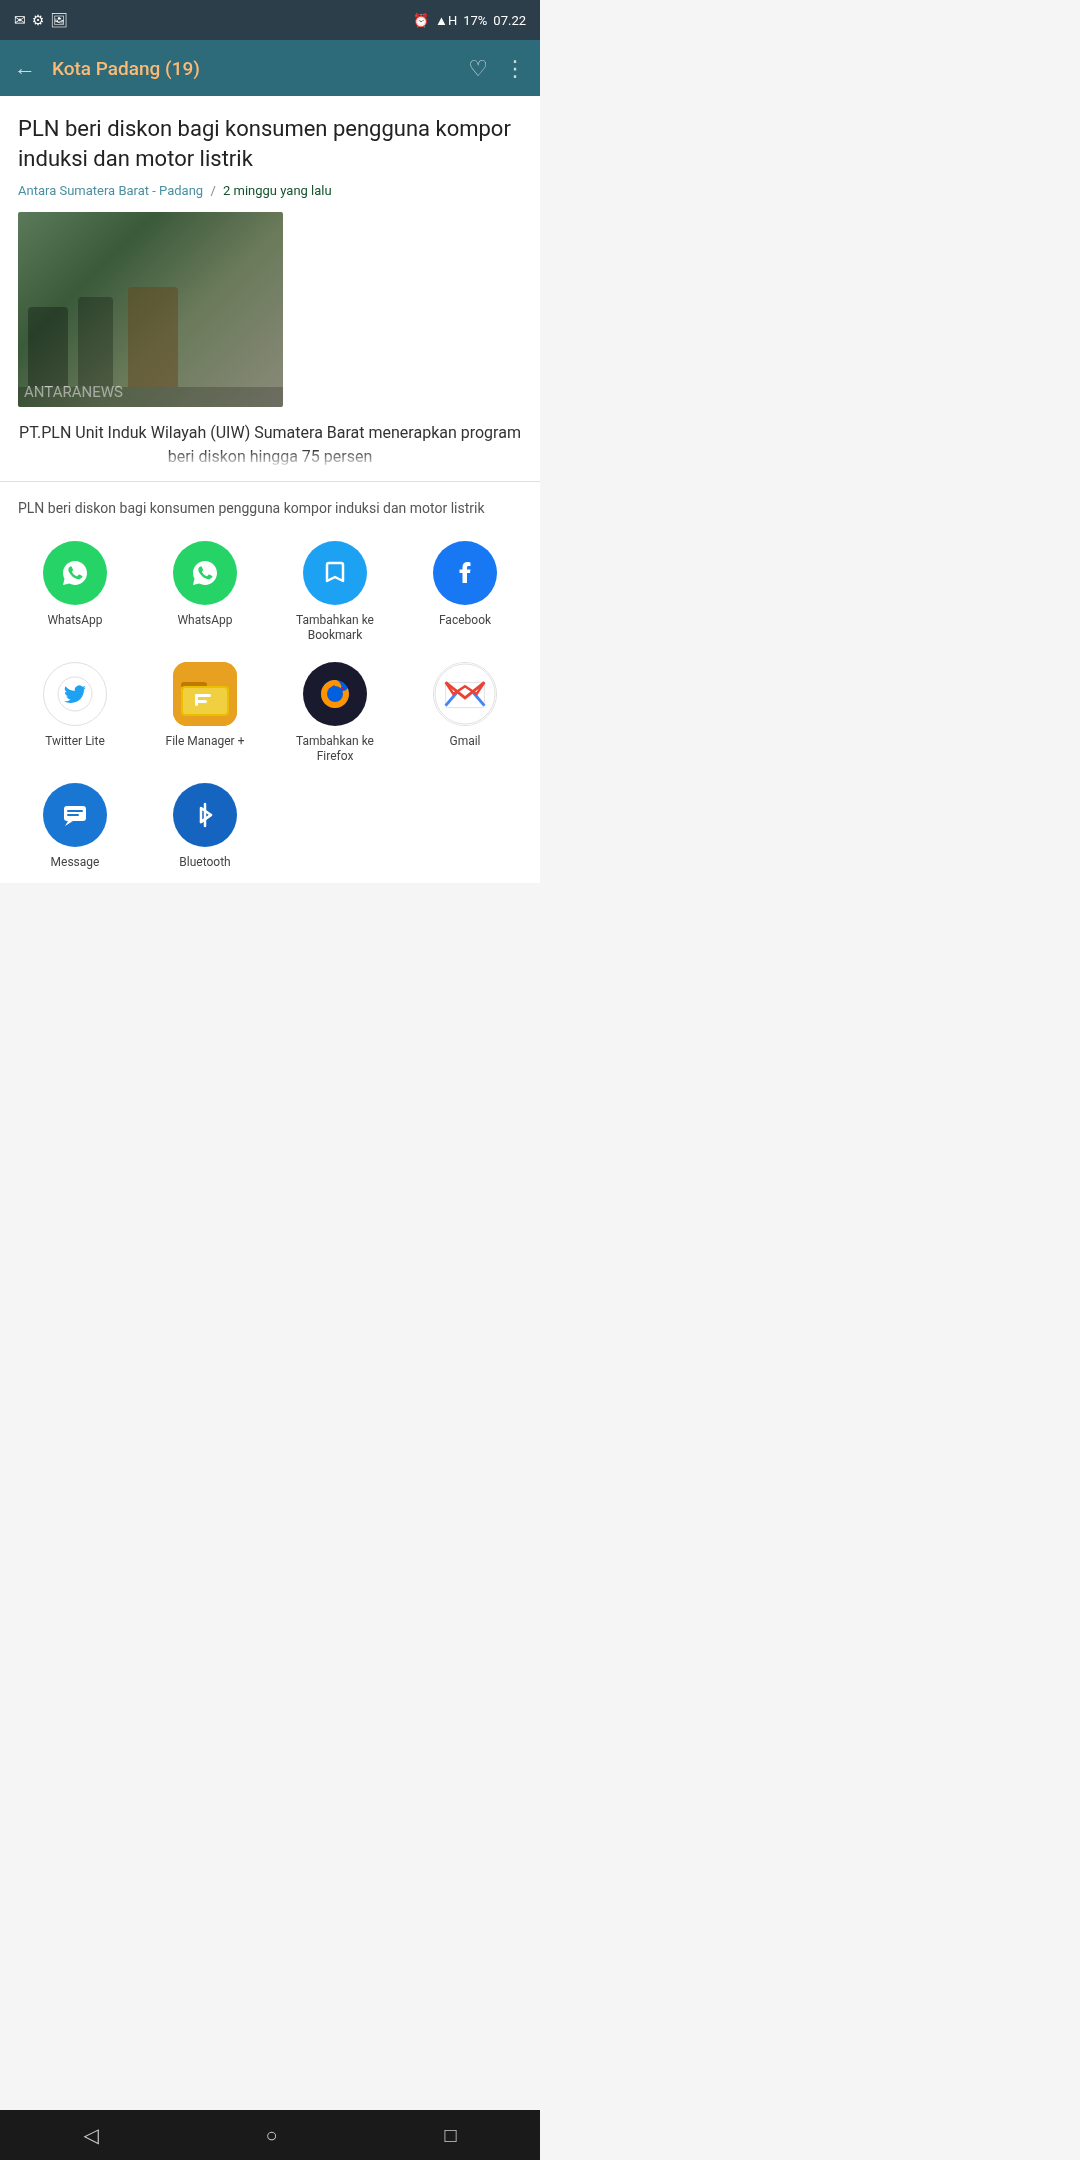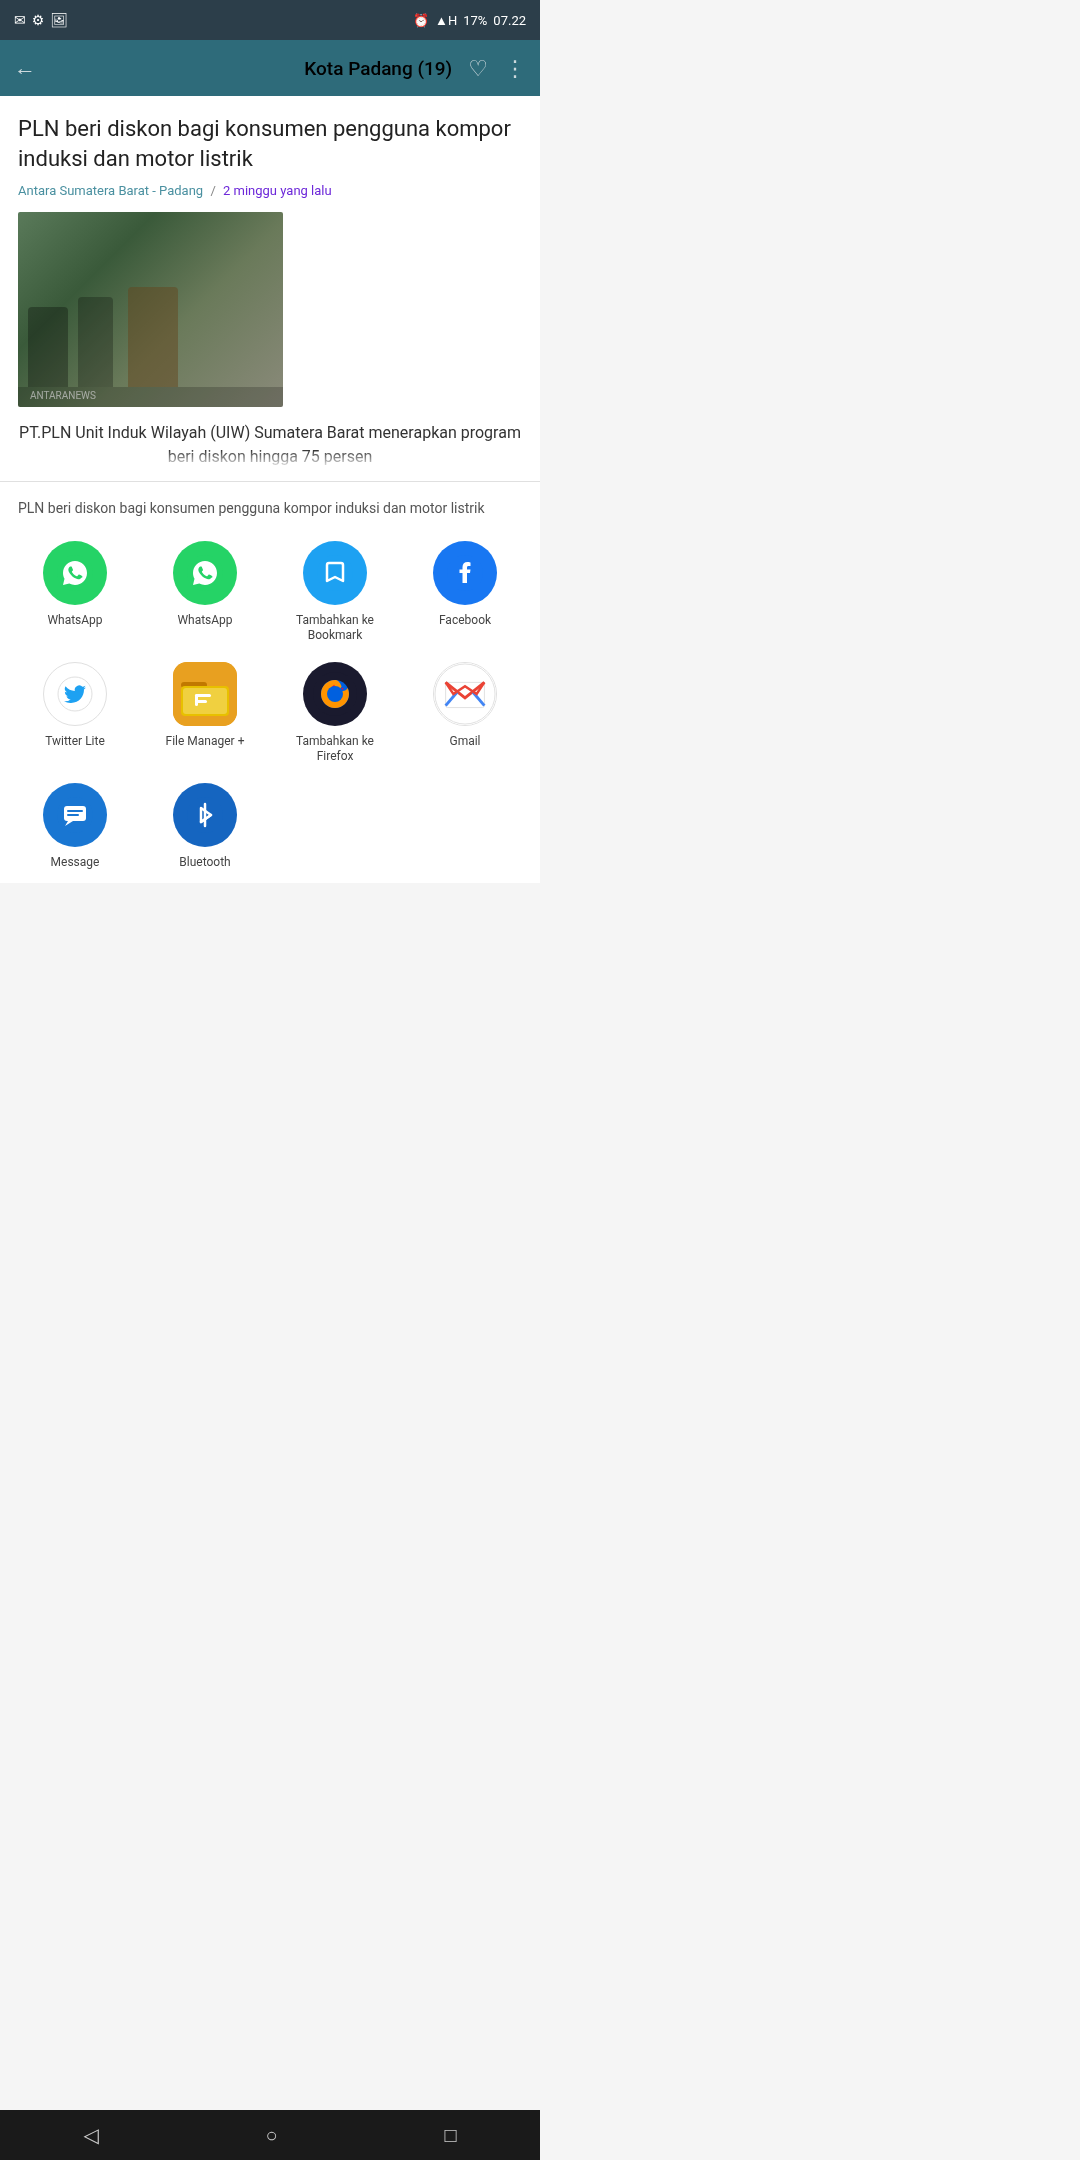--- a/index.html
+++ b/index.html
@@ -34,22 +34,22 @@
       display: flex;
       align-items: center;
       padding: 0 14px;
       gap: 16px;
       color: #fff;
     }
     .app-bar-title {
       flex: 1;
       font-size: 19px;
       font-weight: 500;
-      color: #000000;
-      text-align: right;
+      color: #fdba74;
+      text-align: left;
     }
     .app-bar-icon { font-size: 22px; color: #cdd9dd; cursor: pointer; }
 
     
     .article-area {
       background: #fff;
       padding: 18px 18px 12px 18px;
     }
     .article-title {
       font-size: 22px;
@@ -57,35 +57,35 @@
       color: #222;
       line-height: 1.35;
       margin-bottom: 10px;
     }
     .article-meta {
       font-size: 13px;
       color: #4a90a0;
       margin-bottom: 14px;
     }
     .article-meta span.sep { color: #888; margin: 0 4px; }
-    .article-meta span.date { color: #6d28d9; }
+    .article-meta span.date { color: #14532d; }
     .article-image {
       width: 265px;
       height: 195px;
       background: linear-gradient(135deg, #5a7a5a 0%, #3a5a3a 30%, #6a7a5a 60%, #8a8a7a 100%);
       border-radius: 2px;
       margin-bottom: 14px;
       position: relative;
       overflow: hidden;
     }
     .article-image-overlay {
       position: absolute;
       bottom: 6px;
-      left: 12px;
-      font-size: 10px;
+      left: 6px;
+      font-size: 15px;
       color: rgba(255,255,255,0.7);
       text-align: right;
     }
     
     .article-image::before {
       content: '';
       position: absolute;
       bottom: 20px;
       left: 10px;
       width: 40px;

